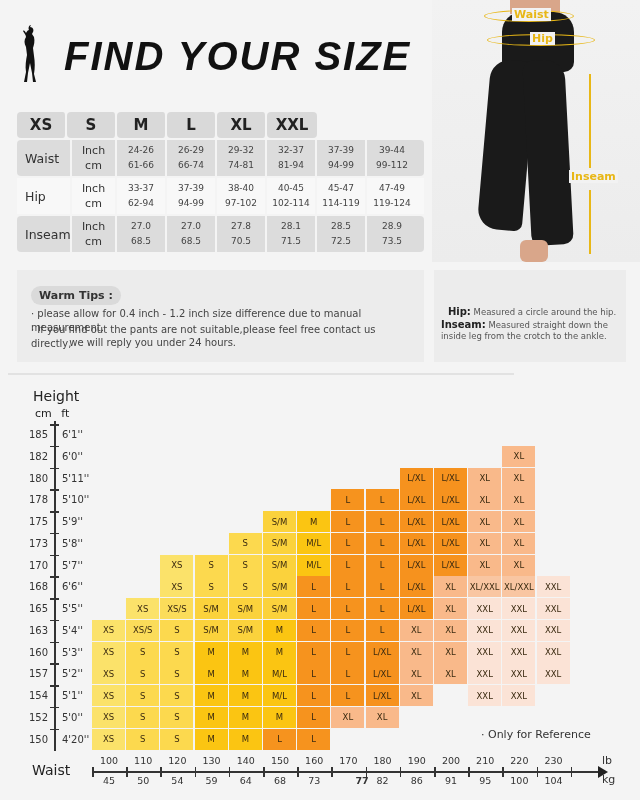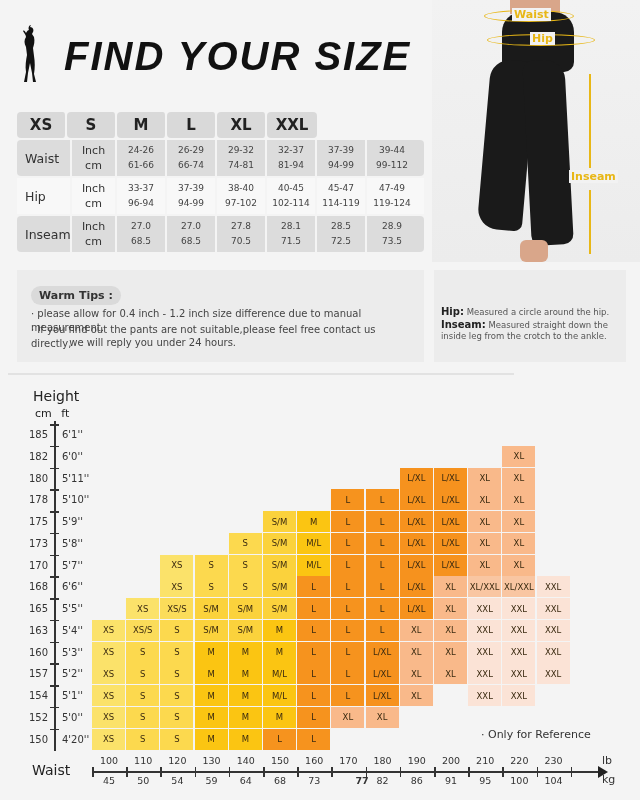--- a/index.html
+++ b/index.html
@@ -103,21 +103,21 @@
       </div>
   </div>
   <div class="trow twhite">
     <div class="tcell c-label">Hip</div>
     <div class="tcell c-unitsub">
         <span>Inch</span>
         <span>cm</span>
       </div>
     <div class="tcell c-size">
         <span>33-37</span>
-        <span>96-94</span>
+        <span>62-94</span>
       </div>
     <div class="tcell c-size">
         <span>37-39</span>
         <span>94-99</span>
       </div>
     <div class="tcell c-size">
         <span>38-40</span>
         <span>97-102</span>
       </div>
     <div class="tcell c-size">
@@ -181,21 +181,21 @@
   <div class="inseam-line" style="left:157px;top:190px;height:64px;"></div>
 </div>
 
 <div class="abs tips">
   <div class="tips-badge">Warm Tips :</div>
   <div class="tip-line" style="top:37px;">· please allow for 0.4 inch - 1.2 inch size difference due to manual measurement.</div>
   <div class="tip-line" style="top:53px;">· If you find out the pants are not suitable,please feel free contact us directly,</div>
   <div class="tip-line" style="top:66px;white-space:pre;margin-left:32px;">  we will reply you under 24 hours.</div>
 </div>
 <div class="abs defs">
-  <div class="def" style="top:36px;"><b>Hip:</b> <span>Measured a circle around the hip.</span></div>
+  <div class="def" style="top:36px;text-align:center;"><b>Hip:</b> <span>Measured a circle around the hip.</span></div>
   <div class="def" style="top:49px;"><b>Inseam:</b> <span>Measured straight down the inside leg from the crotch to the ankle.</span></div>
 </div>
 <div class="abs divider"></div>
 
 <div class="abs h-title">Height</div>
 <div class="abs h-units"><span>cm</span> <span>ft</span></div>
 <div class="abs vaxis"></div>
 <div id="yaxis">
     <div class="hlabel-cm" style="top: 429px;">185</div>
     <div class="hlabel-ft" style="top: 429px;">6'1''</div>

